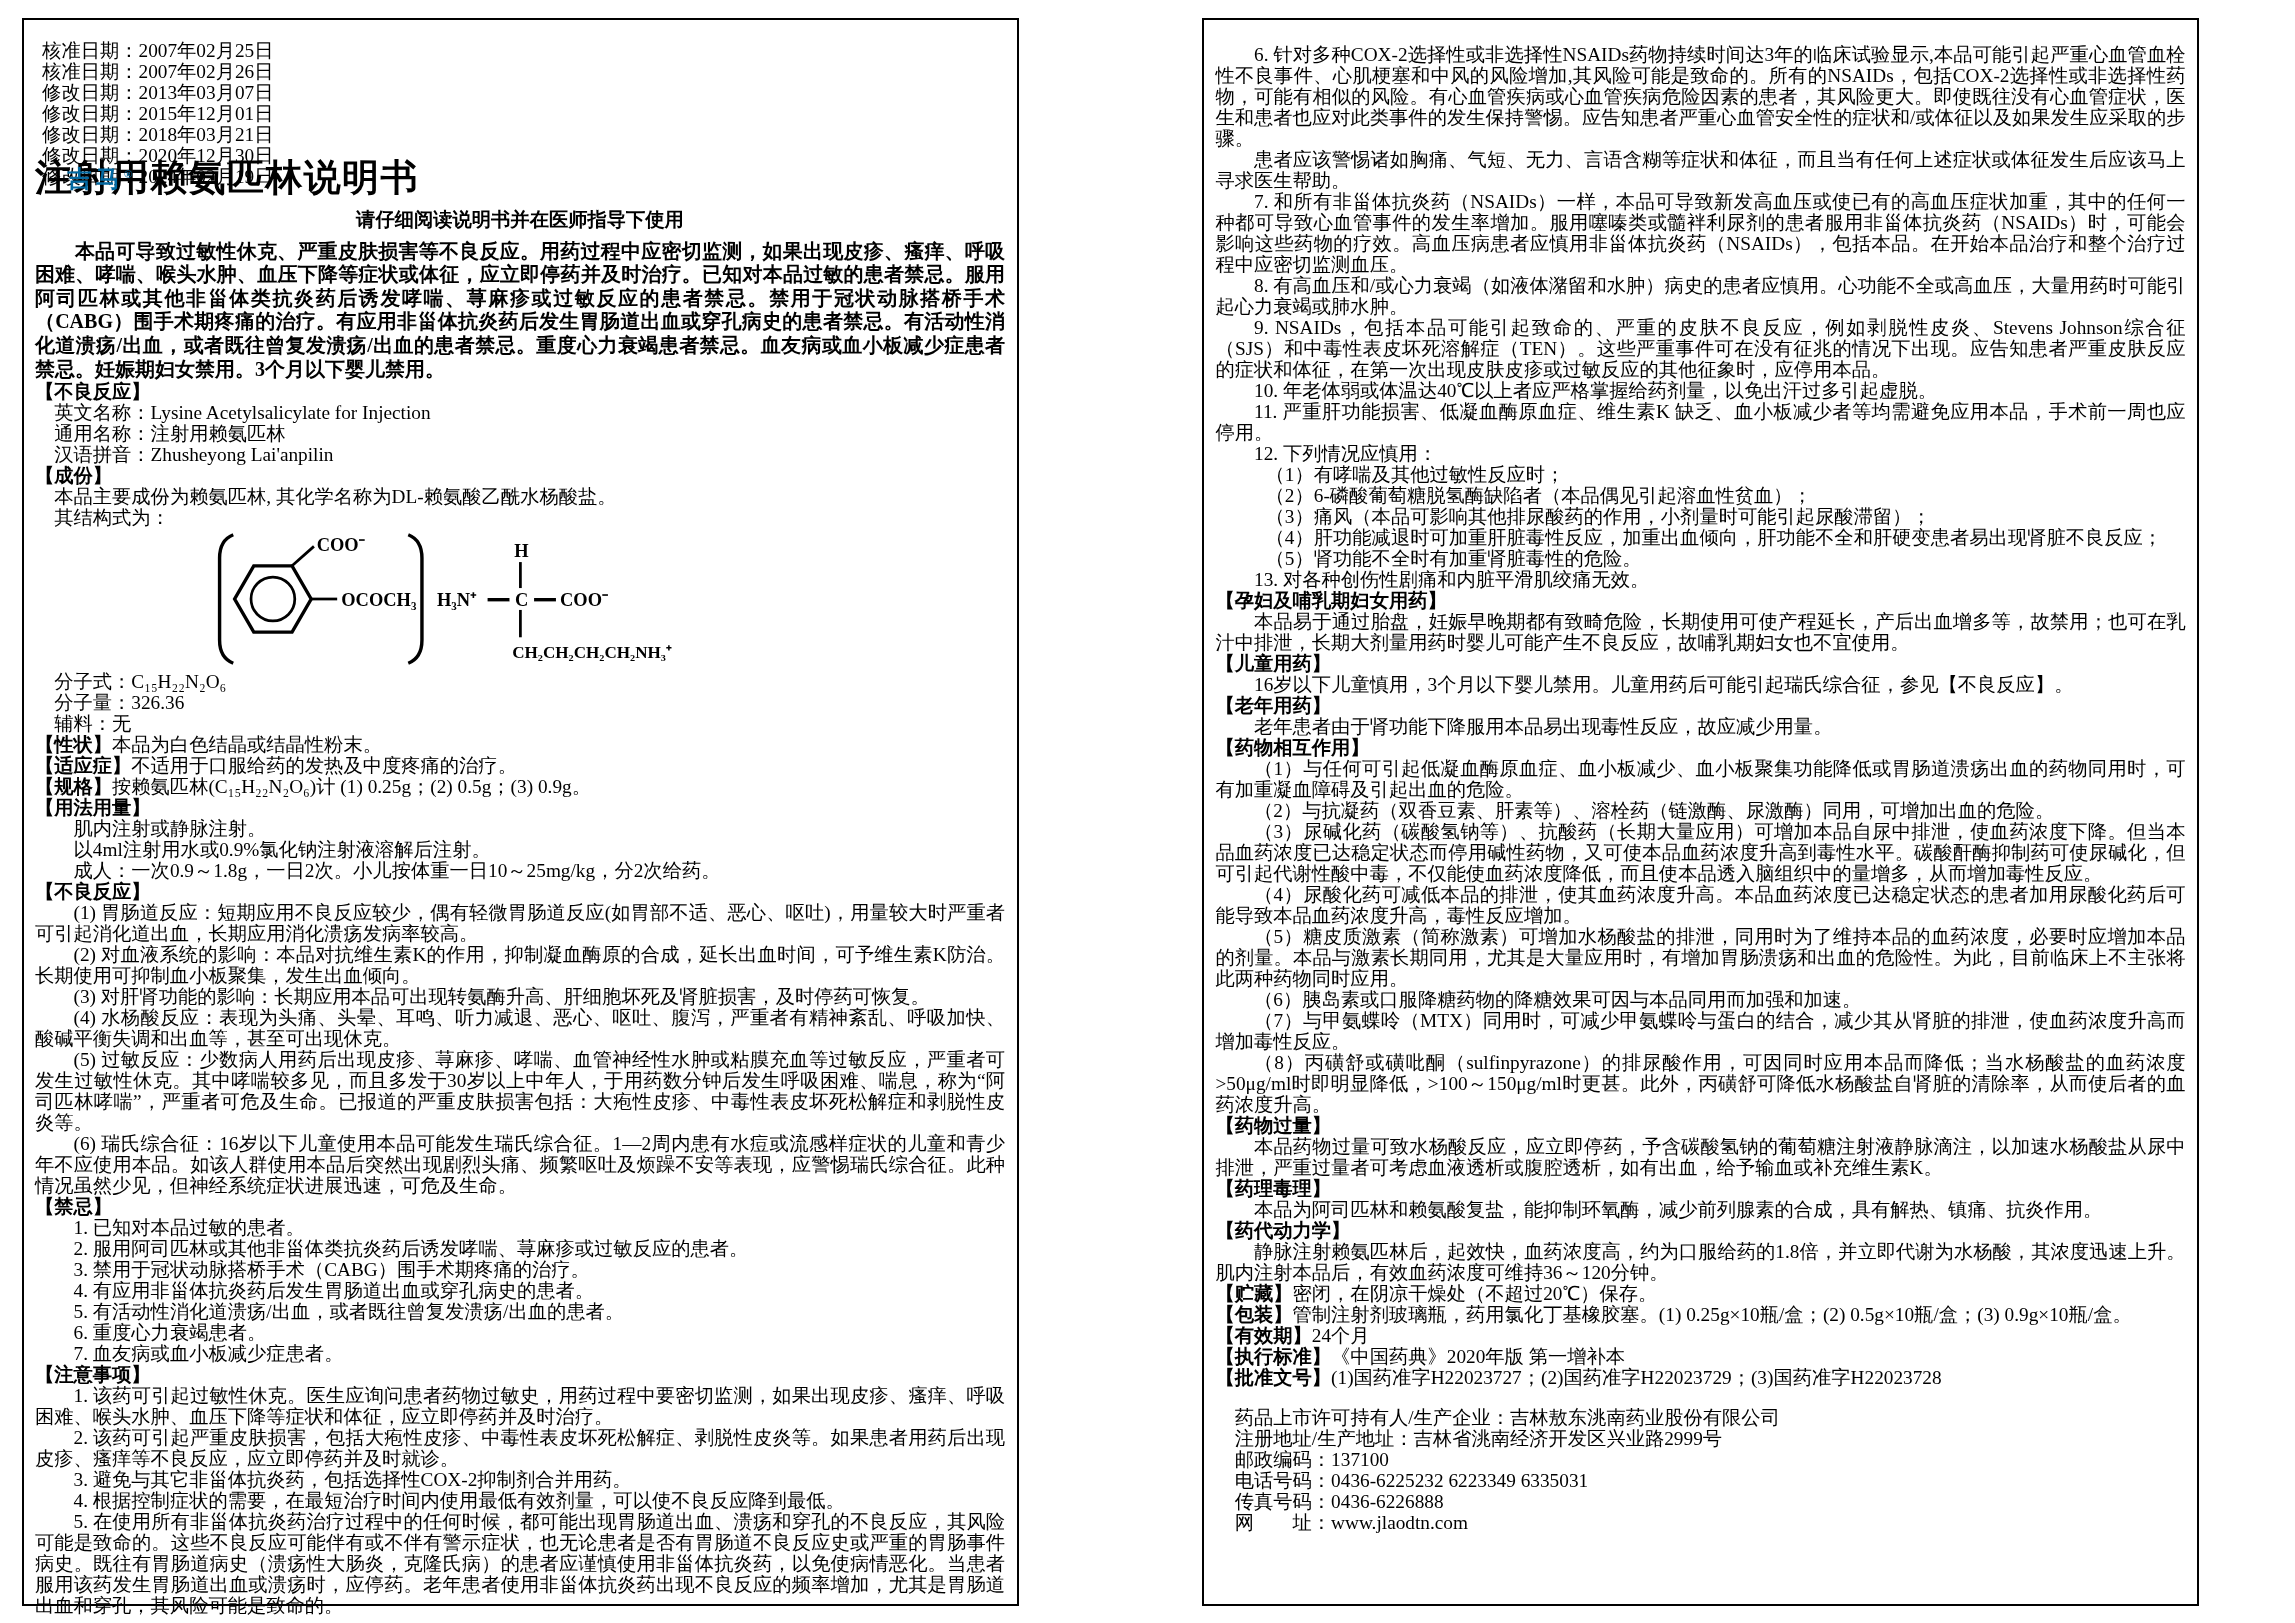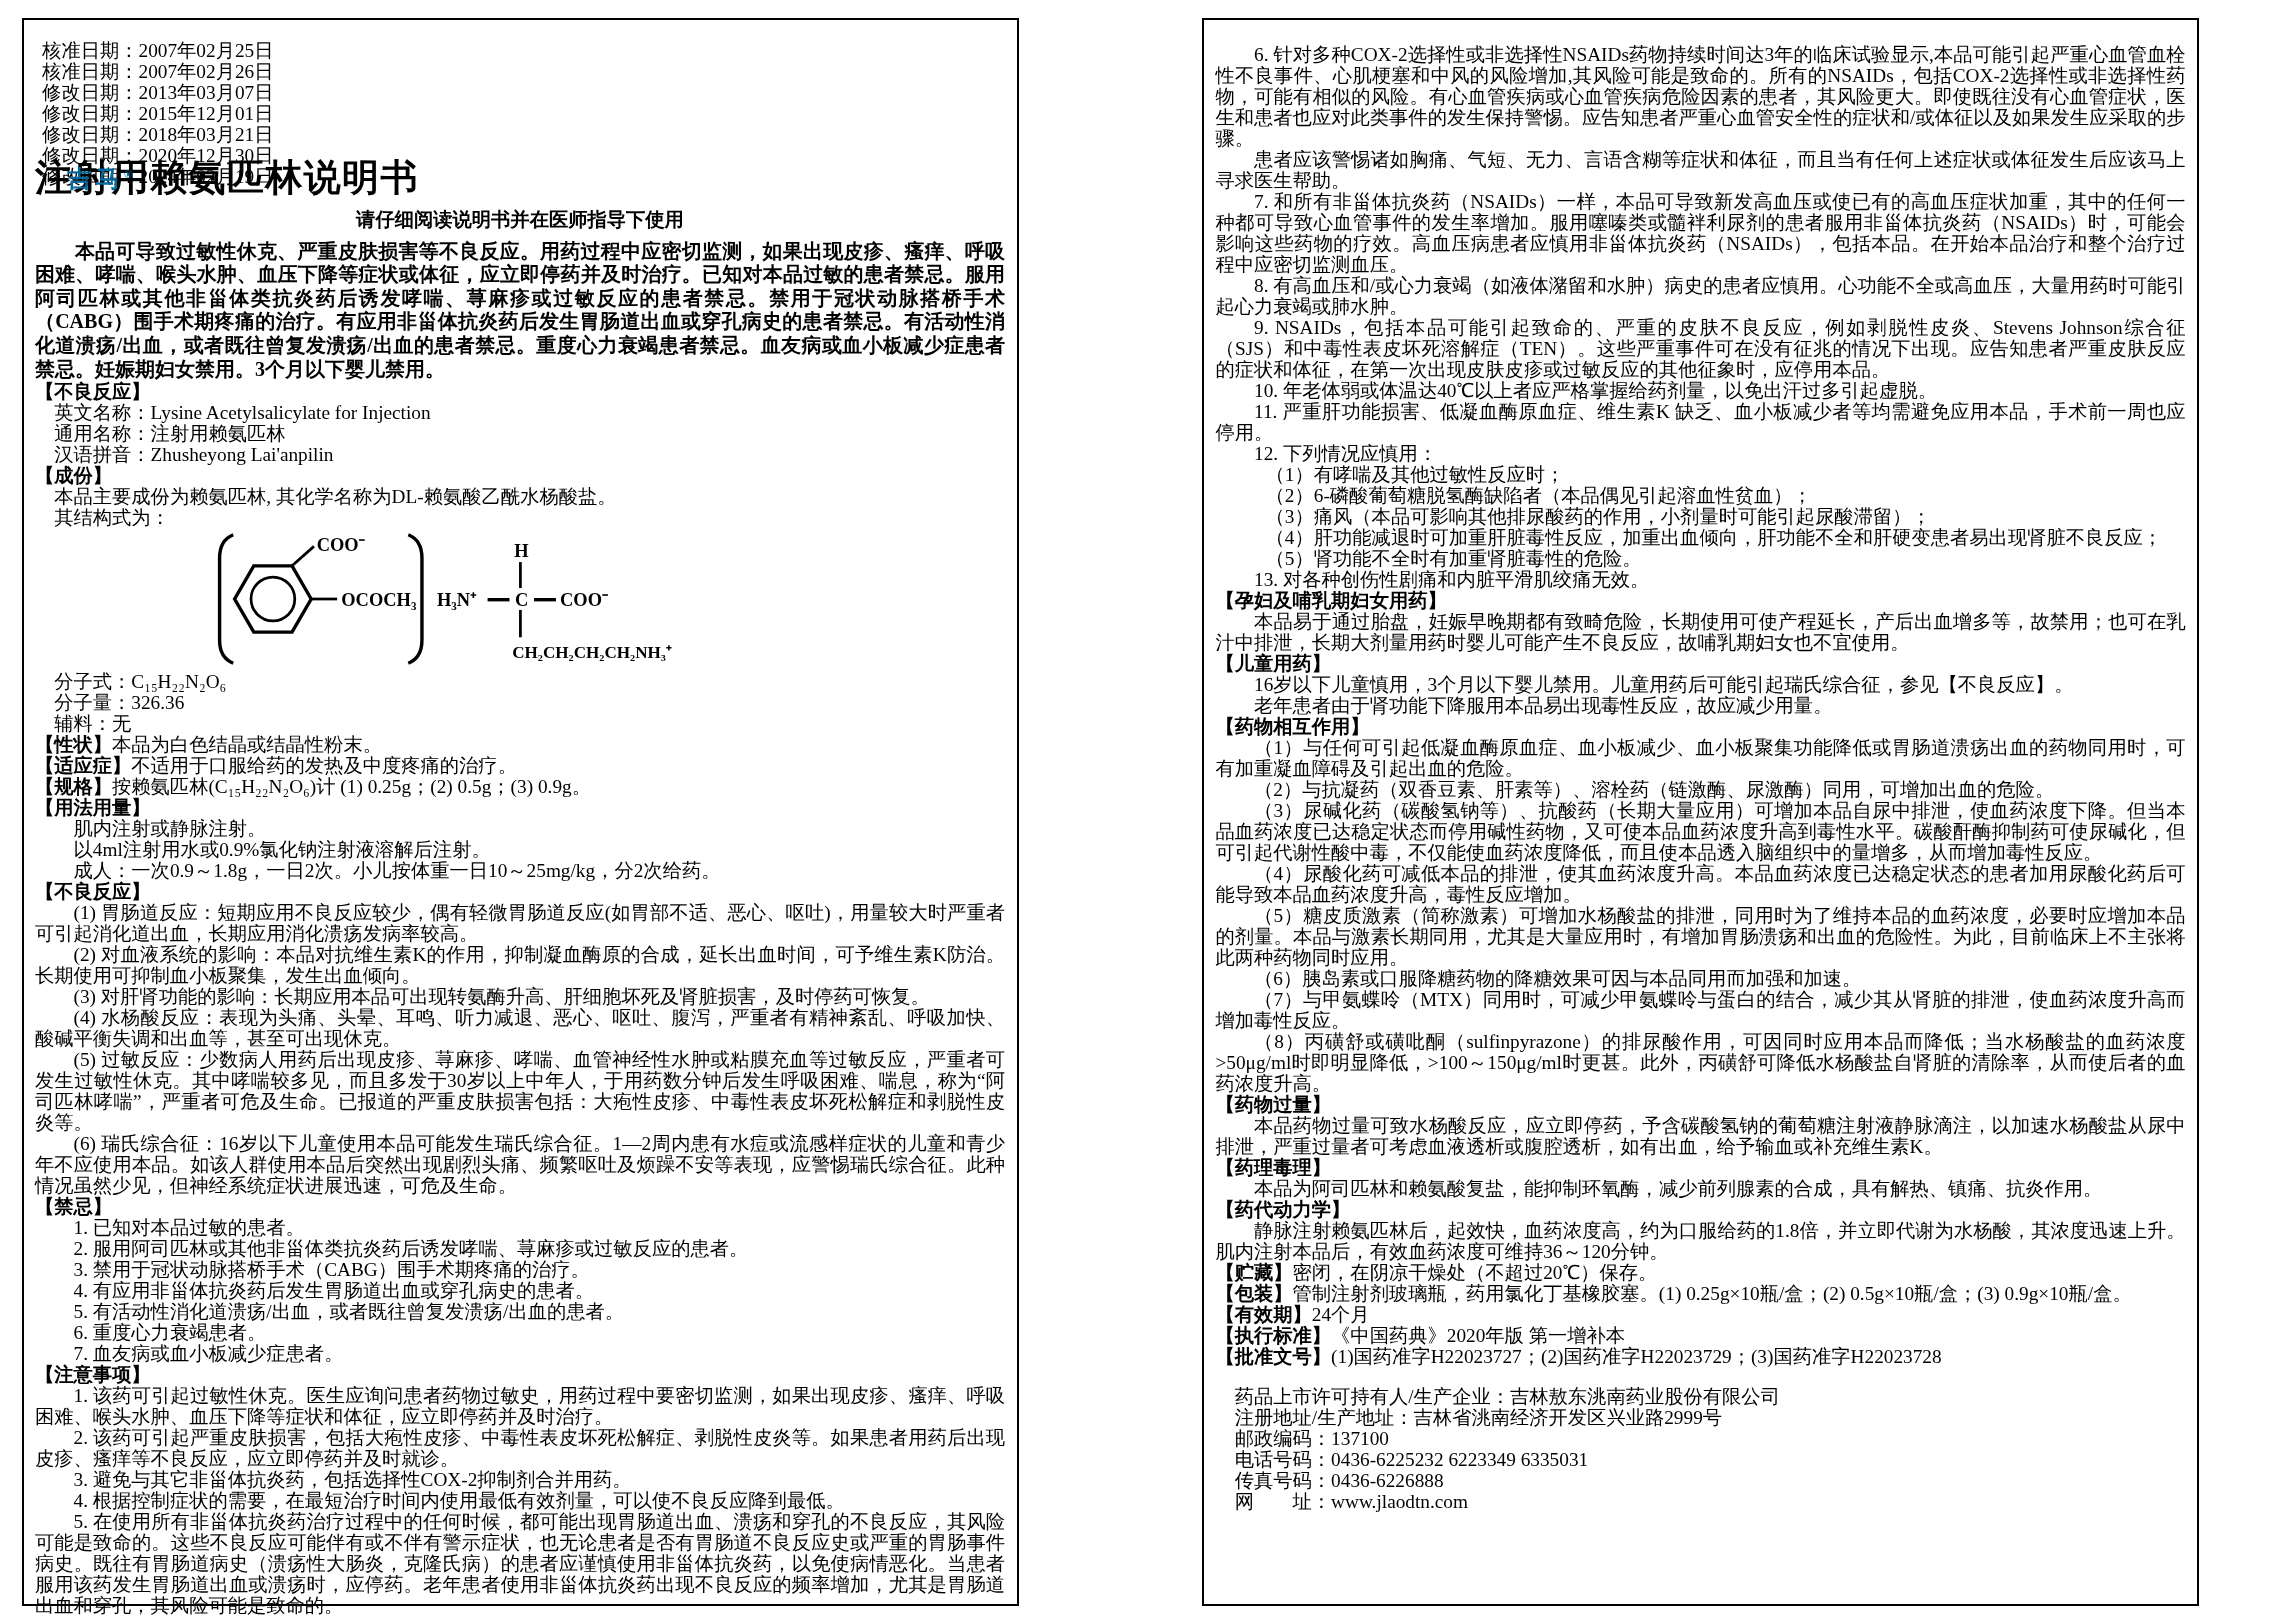--- a/index.html
+++ b/index.html
@@ -141,20 +141,21 @@
       <p class="i3">（1）有哮喘及其他过敏性反应时；</p>
       <p class="i3">（2）6-磷酸葡萄糖脱氢酶缺陷者（本品偶见引起溶血性贫血）；</p>
       <p class="i3">（3）痛风（本品可影响其他排尿酸药的作用，小剂量时可能引起尿酸滞留）；</p>
       <p class="i3">（4）肝功能减退时可加重肝脏毒性反应，加重出血倾向，肝功能不全和肝硬变患者易出现肾脏不良反应；</p>
       <p class="i3">（5）肾功能不全时有加重肾脏毒性的危险。</p>
       <p class="i2">13. 对各种创伤性剧痛和内脏平滑肌绞痛无效。</p>
       <p class="i0"><b>【孕妇及哺乳期妇女用药】</b></p>
       <p class="i2">本品易于通过胎盘，妊娠早晚期都有致畸危险，长期使用可使产程延长，产后出血增多等，故禁用；也可在乳汁中排泄，长期大剂量用药时婴儿可能产生不良反应，故哺乳期妇女也不宜使用。</p>
       <p class="i0"><b>【儿童用药】</b></p>
       <p class="i2">16岁以下儿童慎用，3个月以下婴儿禁用。儿童用药后可能引起瑞氏综合征，参见【不良反应】。</p>
+      <p class="i0"><b>【老年用药】</b></p>
       <p class="i2">老年患者由于肾功能下降服用本品易出现毒性反应，故应减少用量。</p>
       <p class="i0"><b>【药物相互作用】</b></p>
       <p class="i2">（1）与任何可引起低凝血酶原血症、血小板减少、血小板聚集功能降低或胃肠道溃疡出血的药物同用时，可有加重凝血障碍及引起出血的危险。</p>
       <p class="i2">（2）与抗凝药（双香豆素、肝素等）、溶栓药（链激酶、尿激酶）同用，可增加出血的危险。</p>
       <p class="i2">（3）尿碱化药（碳酸氢钠等）、抗酸药（长期大量应用）可增加本品自尿中排泄，使血药浓度下降。但当本品血药浓度已达稳定状态而停用碱性药物，又可使本品血药浓度升高到毒性水平。碳酸酐酶抑制药可使尿碱化，但可引起代谢性酸中毒，不仅能使血药浓度降低，而且使本品透入脑组织中的量增多，从而增加毒性反应。</p>
       <p class="i2">（4）尿酸化药可减低本品的排泄，使其血药浓度升高。本品血药浓度已达稳定状态的患者加用尿酸化药后可能导致本品血药浓度升高，毒性反应增加。</p>
       <p class="i2">（5）糖皮质激素（简称激素）可增加水杨酸盐的排泄，同用时为了维持本品的血药浓度，必要时应增加本品的剂量。本品与激素长期同用，尤其是大量应用时，有增加胃肠溃疡和出血的危险性。为此，目前临床上不主张将此两种药物同时应用。</p>
       <p class="i2">（6）胰岛素或口服降糖药物的降糖效果可因与本品同用而加强和加速。</p>
       <p class="i2">（7）与甲氨蝶呤（MTX）同用时，可减少甲氨蝶呤与蛋白的结合，减少其从肾脏的排泄，使血药浓度升高而增加毒性反应。</p>
       <p class="i2">（8）丙磺舒或磺吡酮（sulfinpyrazone）的排尿酸作用，可因同时应用本品而降低；当水杨酸盐的血药浓度&gt;50μg/ml时即明显降低，&gt;100～150μg/ml时更甚。此外，丙磺舒可降低水杨酸盐自肾脏的清除率，从而使后者的血药浓度升高。</p>

